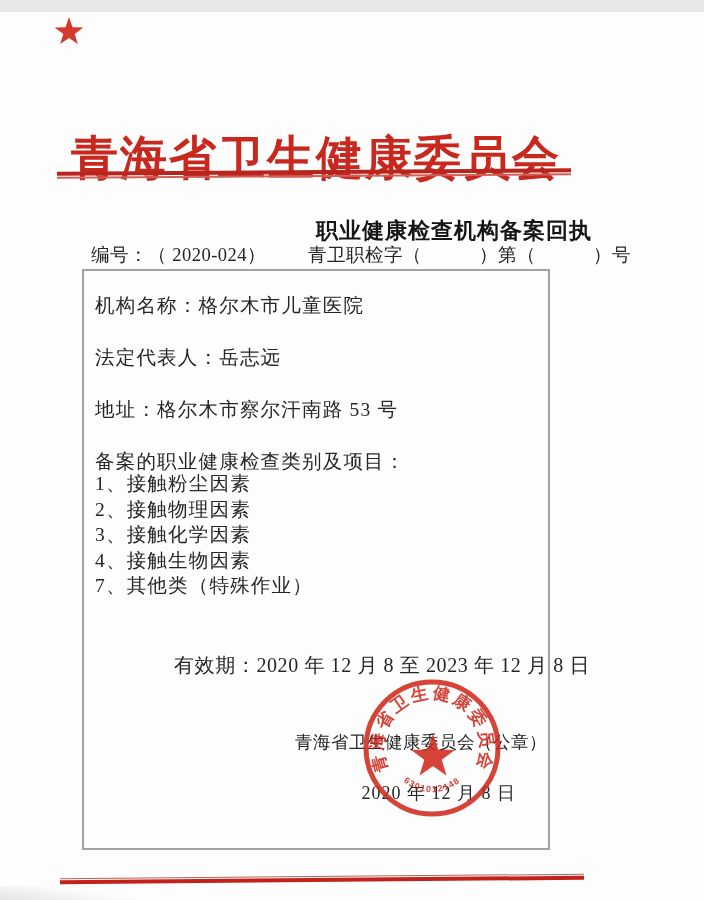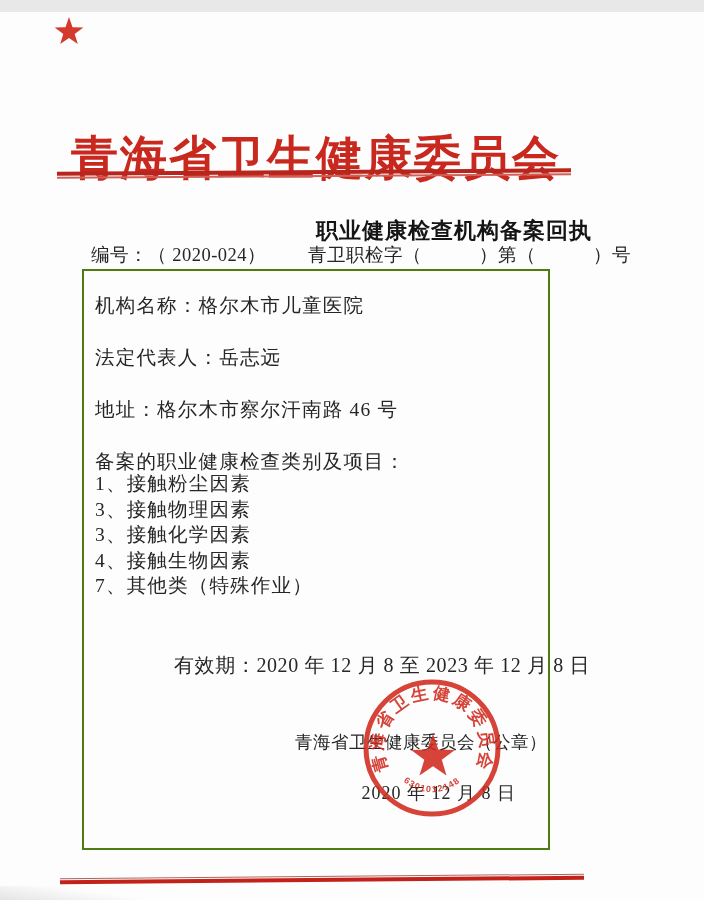--- a/index.html
+++ b/index.html
@@ -22,21 +22,21 @@
     font-size:22px;font-weight:700;color:#151515;letter-spacing:1px;white-space:nowrap;
   }
   
   .serial-row{
     position:absolute;top:230px;left:91px;display:flex;gap:42px;
     font-size:18.5px;letter-spacing:0.5px;white-space:nowrap;color:#262626;
   }
   
   .form-box{
     position:absolute;left:82px;top:257px;width:464px;height:577px;
-    border:2px solid #4d7c0f;
+    border:2px solid #a3a3a3;
   }
   .form-box .fline{position:absolute;left:11px;font-size:19.5px;letter-spacing:1.2px;white-space:nowrap;color:#262626;}
   .l-org{top:21px;}
   .l-rep{top:73px;}
   .l-addr{top:125px;}
   .l-cat{top:177px;}
   .item-list{position:absolute;left:11px;top:200px;font-size:19.5px;letter-spacing:1.2px;line-height:25.6px;color:#262626;}
   .l-validity{position:absolute;left:90px;top:381px;font-size:20px;letter-spacing:0.6px;white-space:nowrap;color:#262626;}
   .l-authority{position:absolute;right:1px;top:459px;font-size:17.5px;letter-spacing:0.5px;white-space:nowrap;color:#262626;}
   .l-date{position:absolute;right:32px;top:510px;font-size:18px;letter-spacing:1px;white-space:nowrap;color:#262626;}
@@ -68,25 +68,25 @@
   <h2 class="doc-subtitle">职业健康检查机构备案回执</h2>
 
   <div class="serial-row">
     <span>编号：（ 2020-024）</span>
     <span>青卫职检字（　　　）第（　　　）号</span>
   </div>
 
   <div class="form-box">
     <div class="fline l-org">机构名称：格尔木市儿童医院</div>
     <div class="fline l-rep">法定代表人：岳志远</div>
-    <div class="fline l-addr">地址：格尔木市察尔汗南路 46 号</div>
+    <div class="fline l-addr">地址：格尔木市察尔汗南路 53 号</div>
     <div class="fline l-cat">备案的职业健康检查类别及项目：</div>
     <div class="item-list">
       <div>1、接触粉尘因素</div>
-      <div>3、接触物理因素</div>
+      <div>2、接触物理因素</div>
       <div>3、接触化学因素</div>
       <div>4、接触生物因素</div>
       <div>7、其他类（特殊作业）</div>
     </div>
     <div class="l-validity">有效期：2020 年 12 月 8 至 2023 年 12 月 8 日</div>
     <div class="l-authority">青海省卫生健康委员会（公章）</div>
     <div class="l-date">2020 年 12 月 8 日</div>
   </div>
 
   <div class="rule-bottom">

